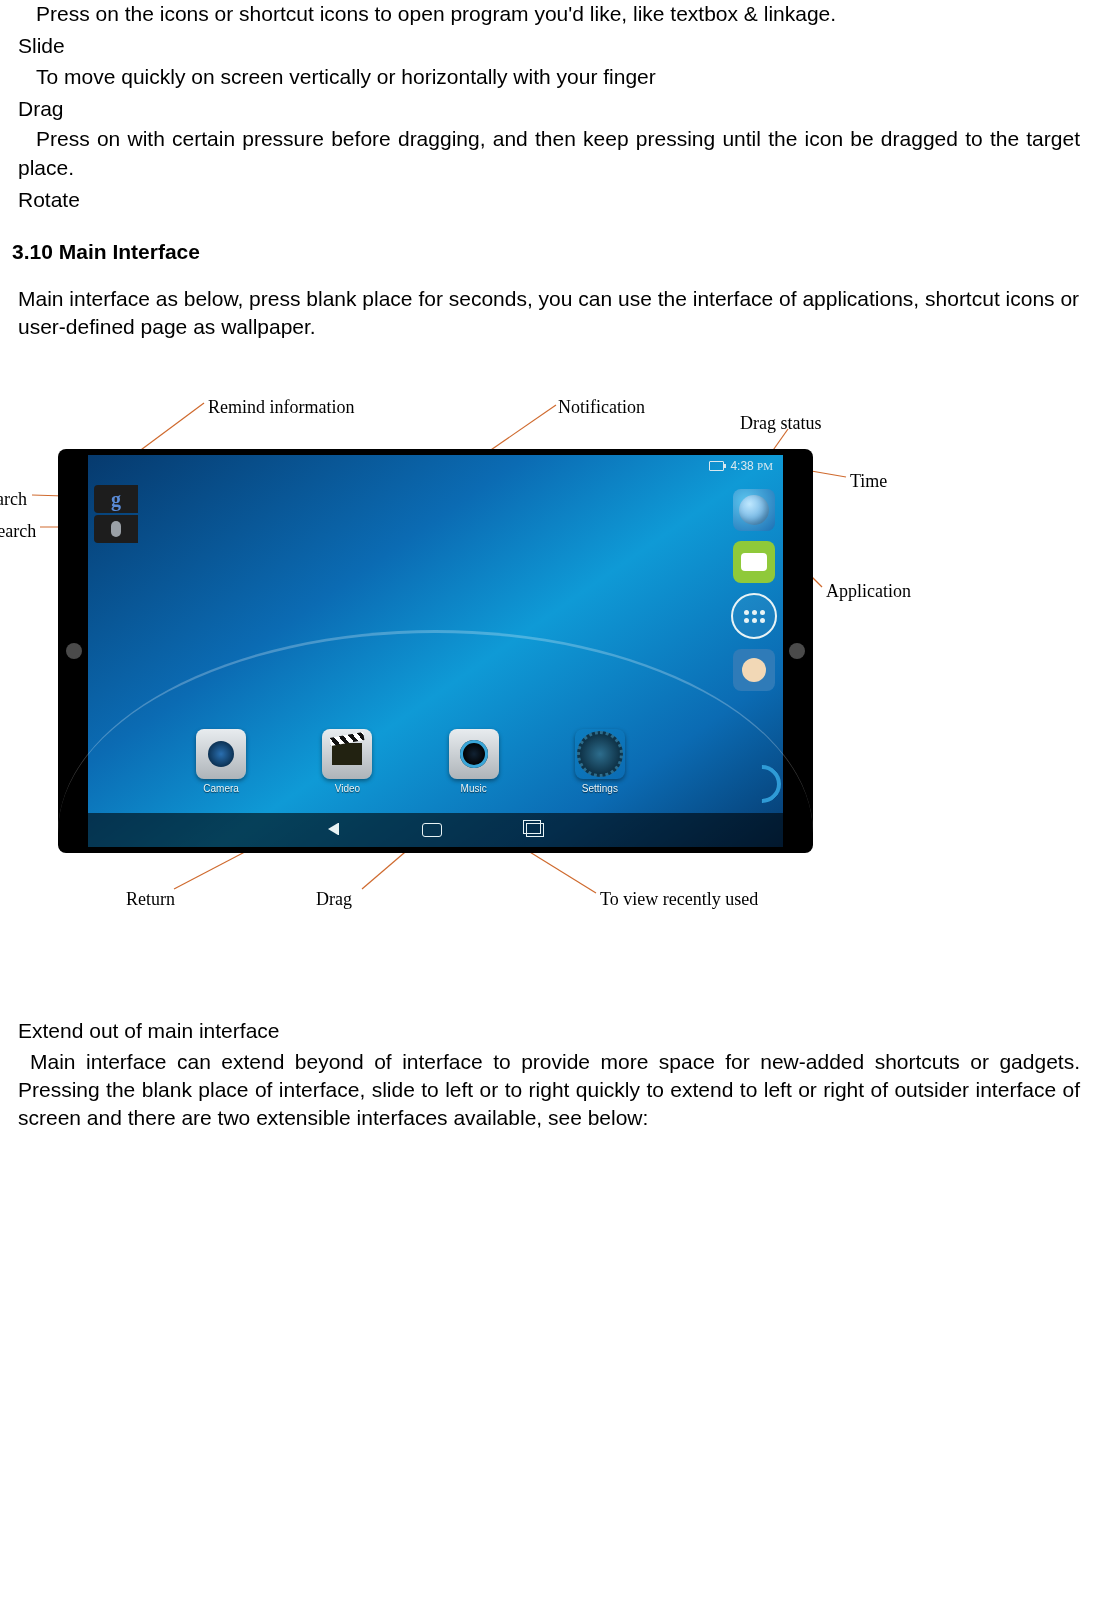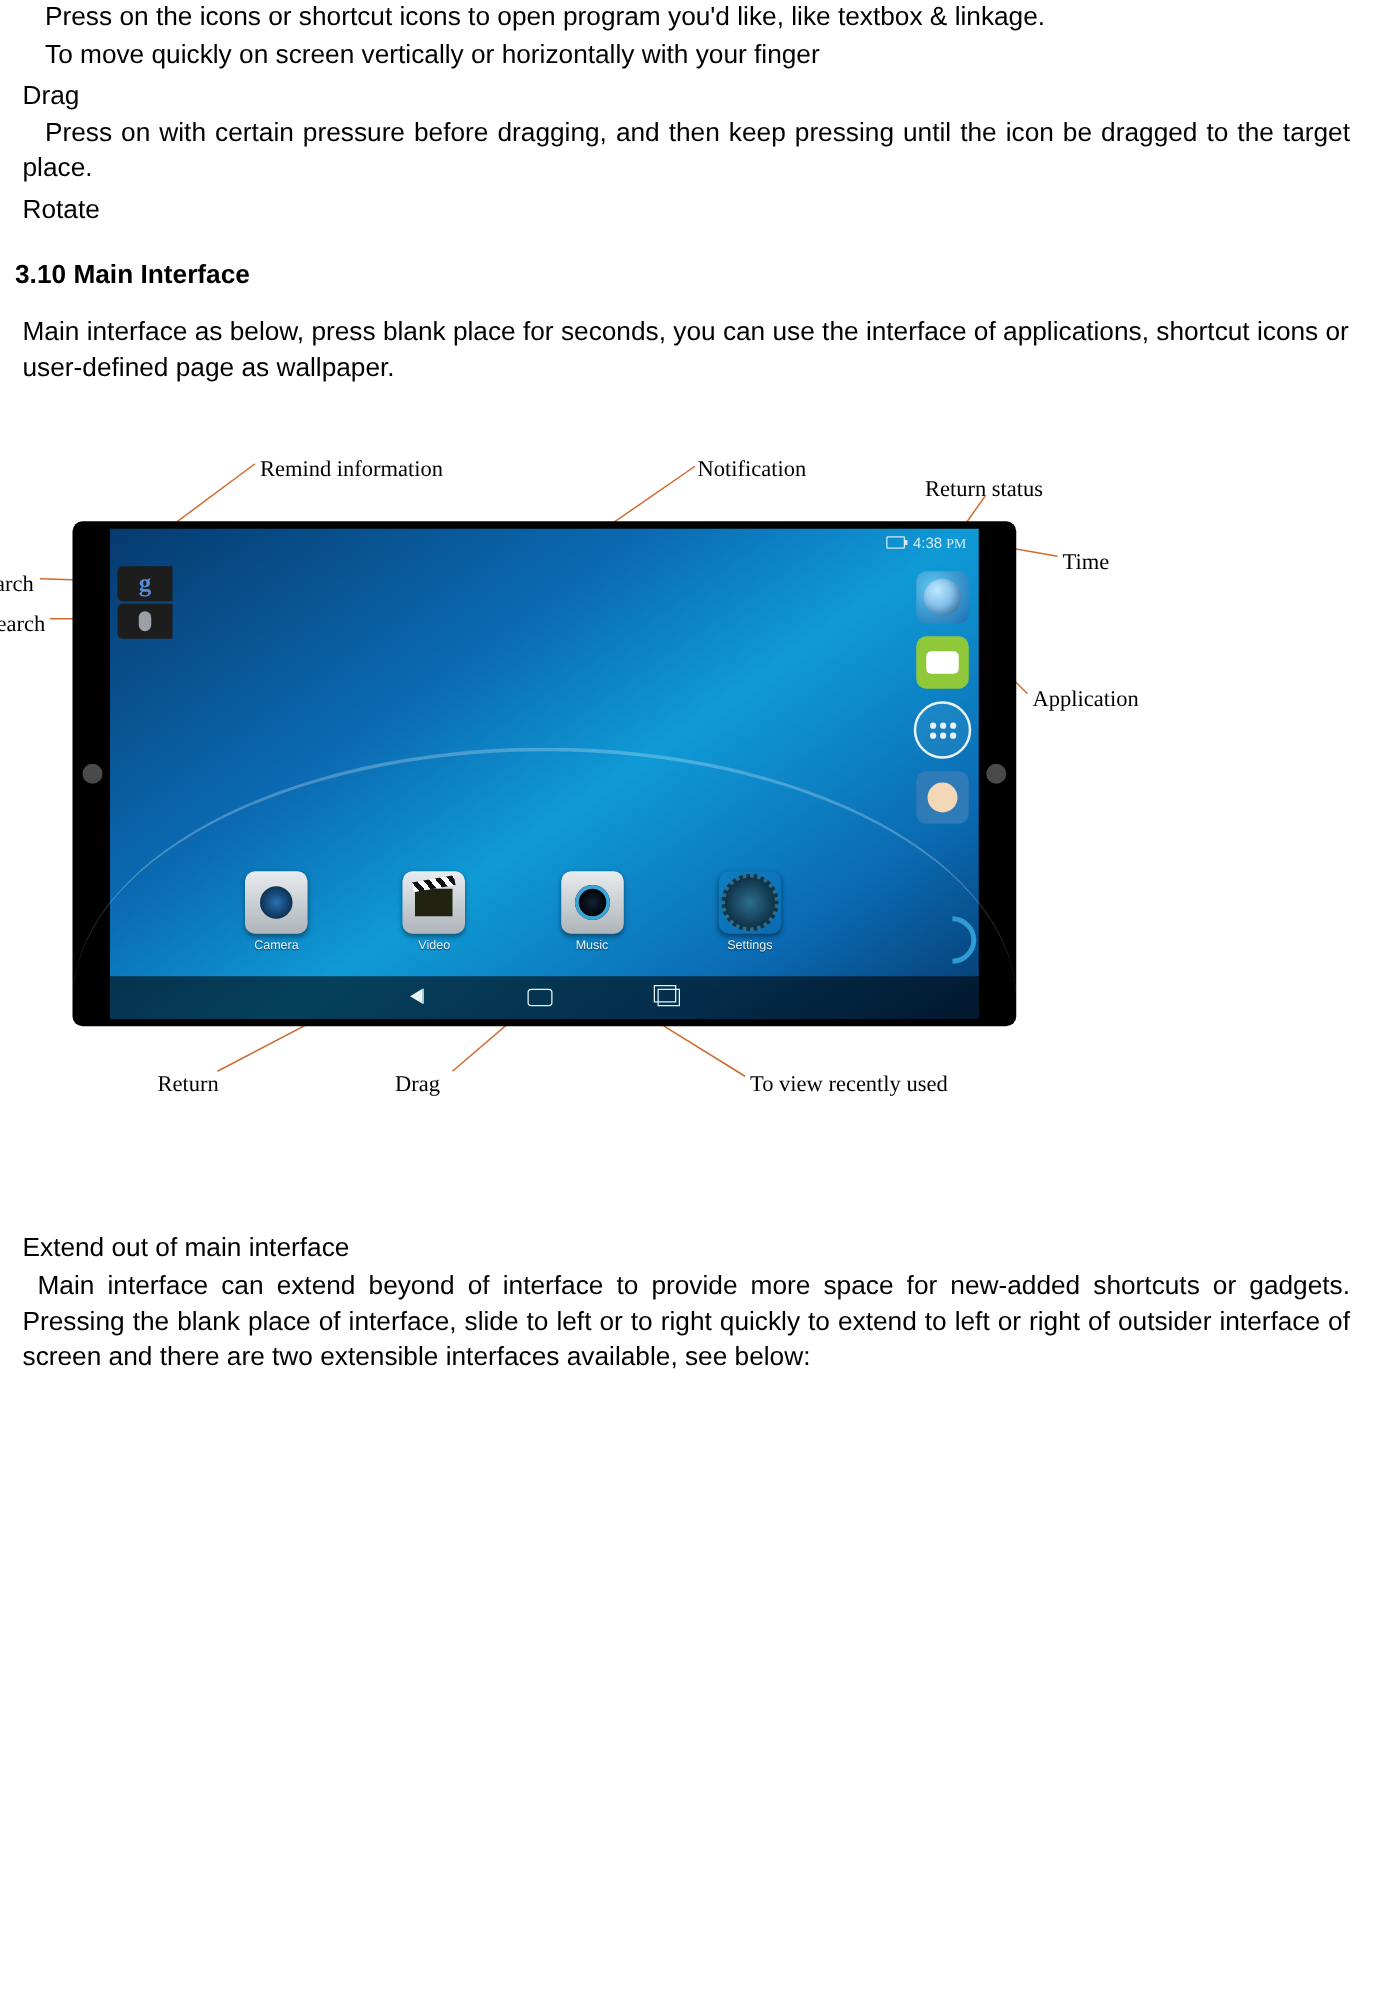--- a/index.html
+++ b/index.html
@@ -69,39 +69,40 @@
   .page-number{position:absolute;left:0;right:0;bottom:18px;text-align:center;font-family:"Times New Roman",serif;font-size:16px;}
   svg.line{position:absolute;pointer-events:none;}
 </style>
 </head>
 <body>
 
 <div class="page">
 
   <p class="para indent">Press on the icons or shortcut icons to open program you'd like, like textbox &amp; linkage.</p>
 
+  <p class="para subhead">Slide</p>
   <p class="para indent">To move quickly on screen vertically or horizontally with your finger</p>
 
   <p class="para subhead">Drag</p>
   <p class="para indent justify">Press on with certain pressure before dragging, and then keep pressing until the icon be dragged to the target place.</p>
 
   <p class="para subhead">Rotate</p>
 
   <h2 class="section">3.10 Main Interface</h2>
 
   <p class="para">Main interface as below, press blank place for seconds, you can use the interface of applications, shortcut icons or user-defined page as wallpaper.</p>
 
   <div class="gap"></div>
 
   <div class="figure-wrap">
     <div class="figure">
 
       <div class="callout" style="left:190px;top:14px;">Remind information</div>
       <div class="callout" style="left:540px;top:14px;">Notification</div>
-      <div class="callout" style="left:722px;top:30px;">Return status</div>
+      <div class="callout" style="left:722px;top:30px;">Drag status</div>
       <div class="callout" style="left:832px;top:88px;">Time</div>
       <div class="callout" style="left:-40px;top:106px;">Search</div>
       <div class="callout" style="left:-76px;top:138px;">Voice Search</div>
       <div class="callout" style="left:808px;top:198px;">Application</div>
       <div class="callout" style="left:108px;top:506px;">Return</div>
       <div class="callout" style="left:298px;top:506px;">Drag</div>
       <div class="callout" style="left:582px;top:506px;">To view recently used</div>
 
       <svg class="line" width="870" height="540">
         <g stroke="#cf6a2e" stroke-width="1.2" fill="none">

